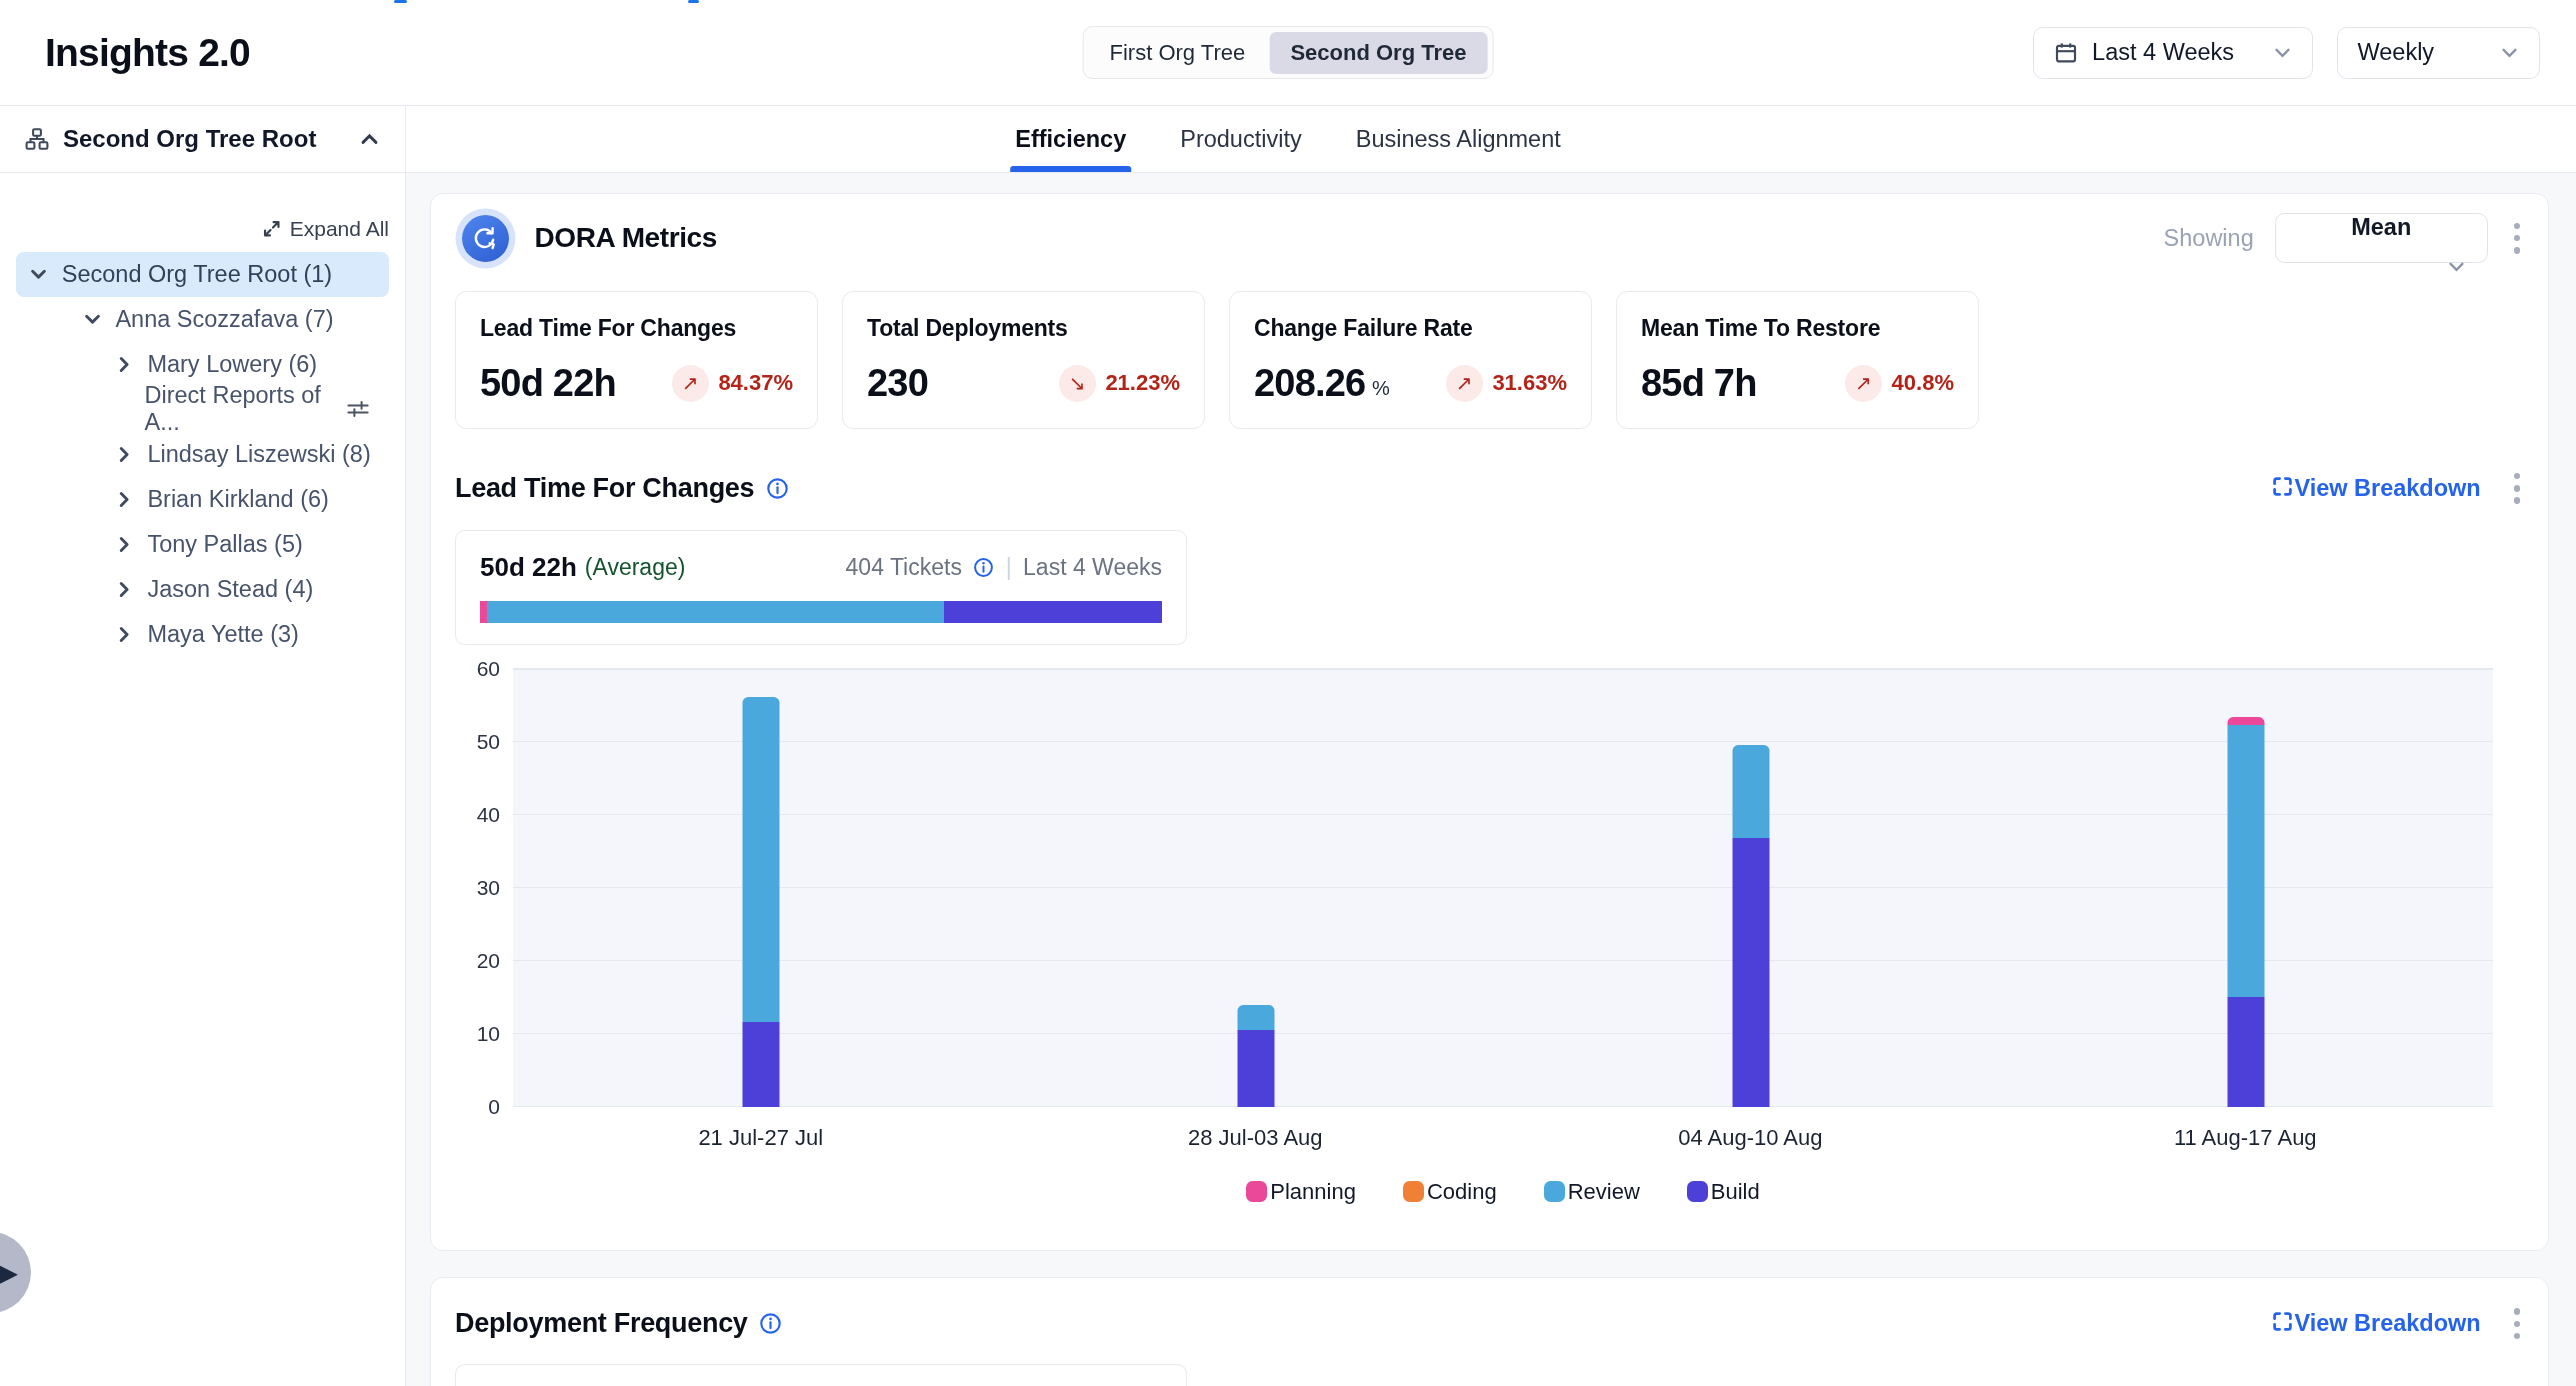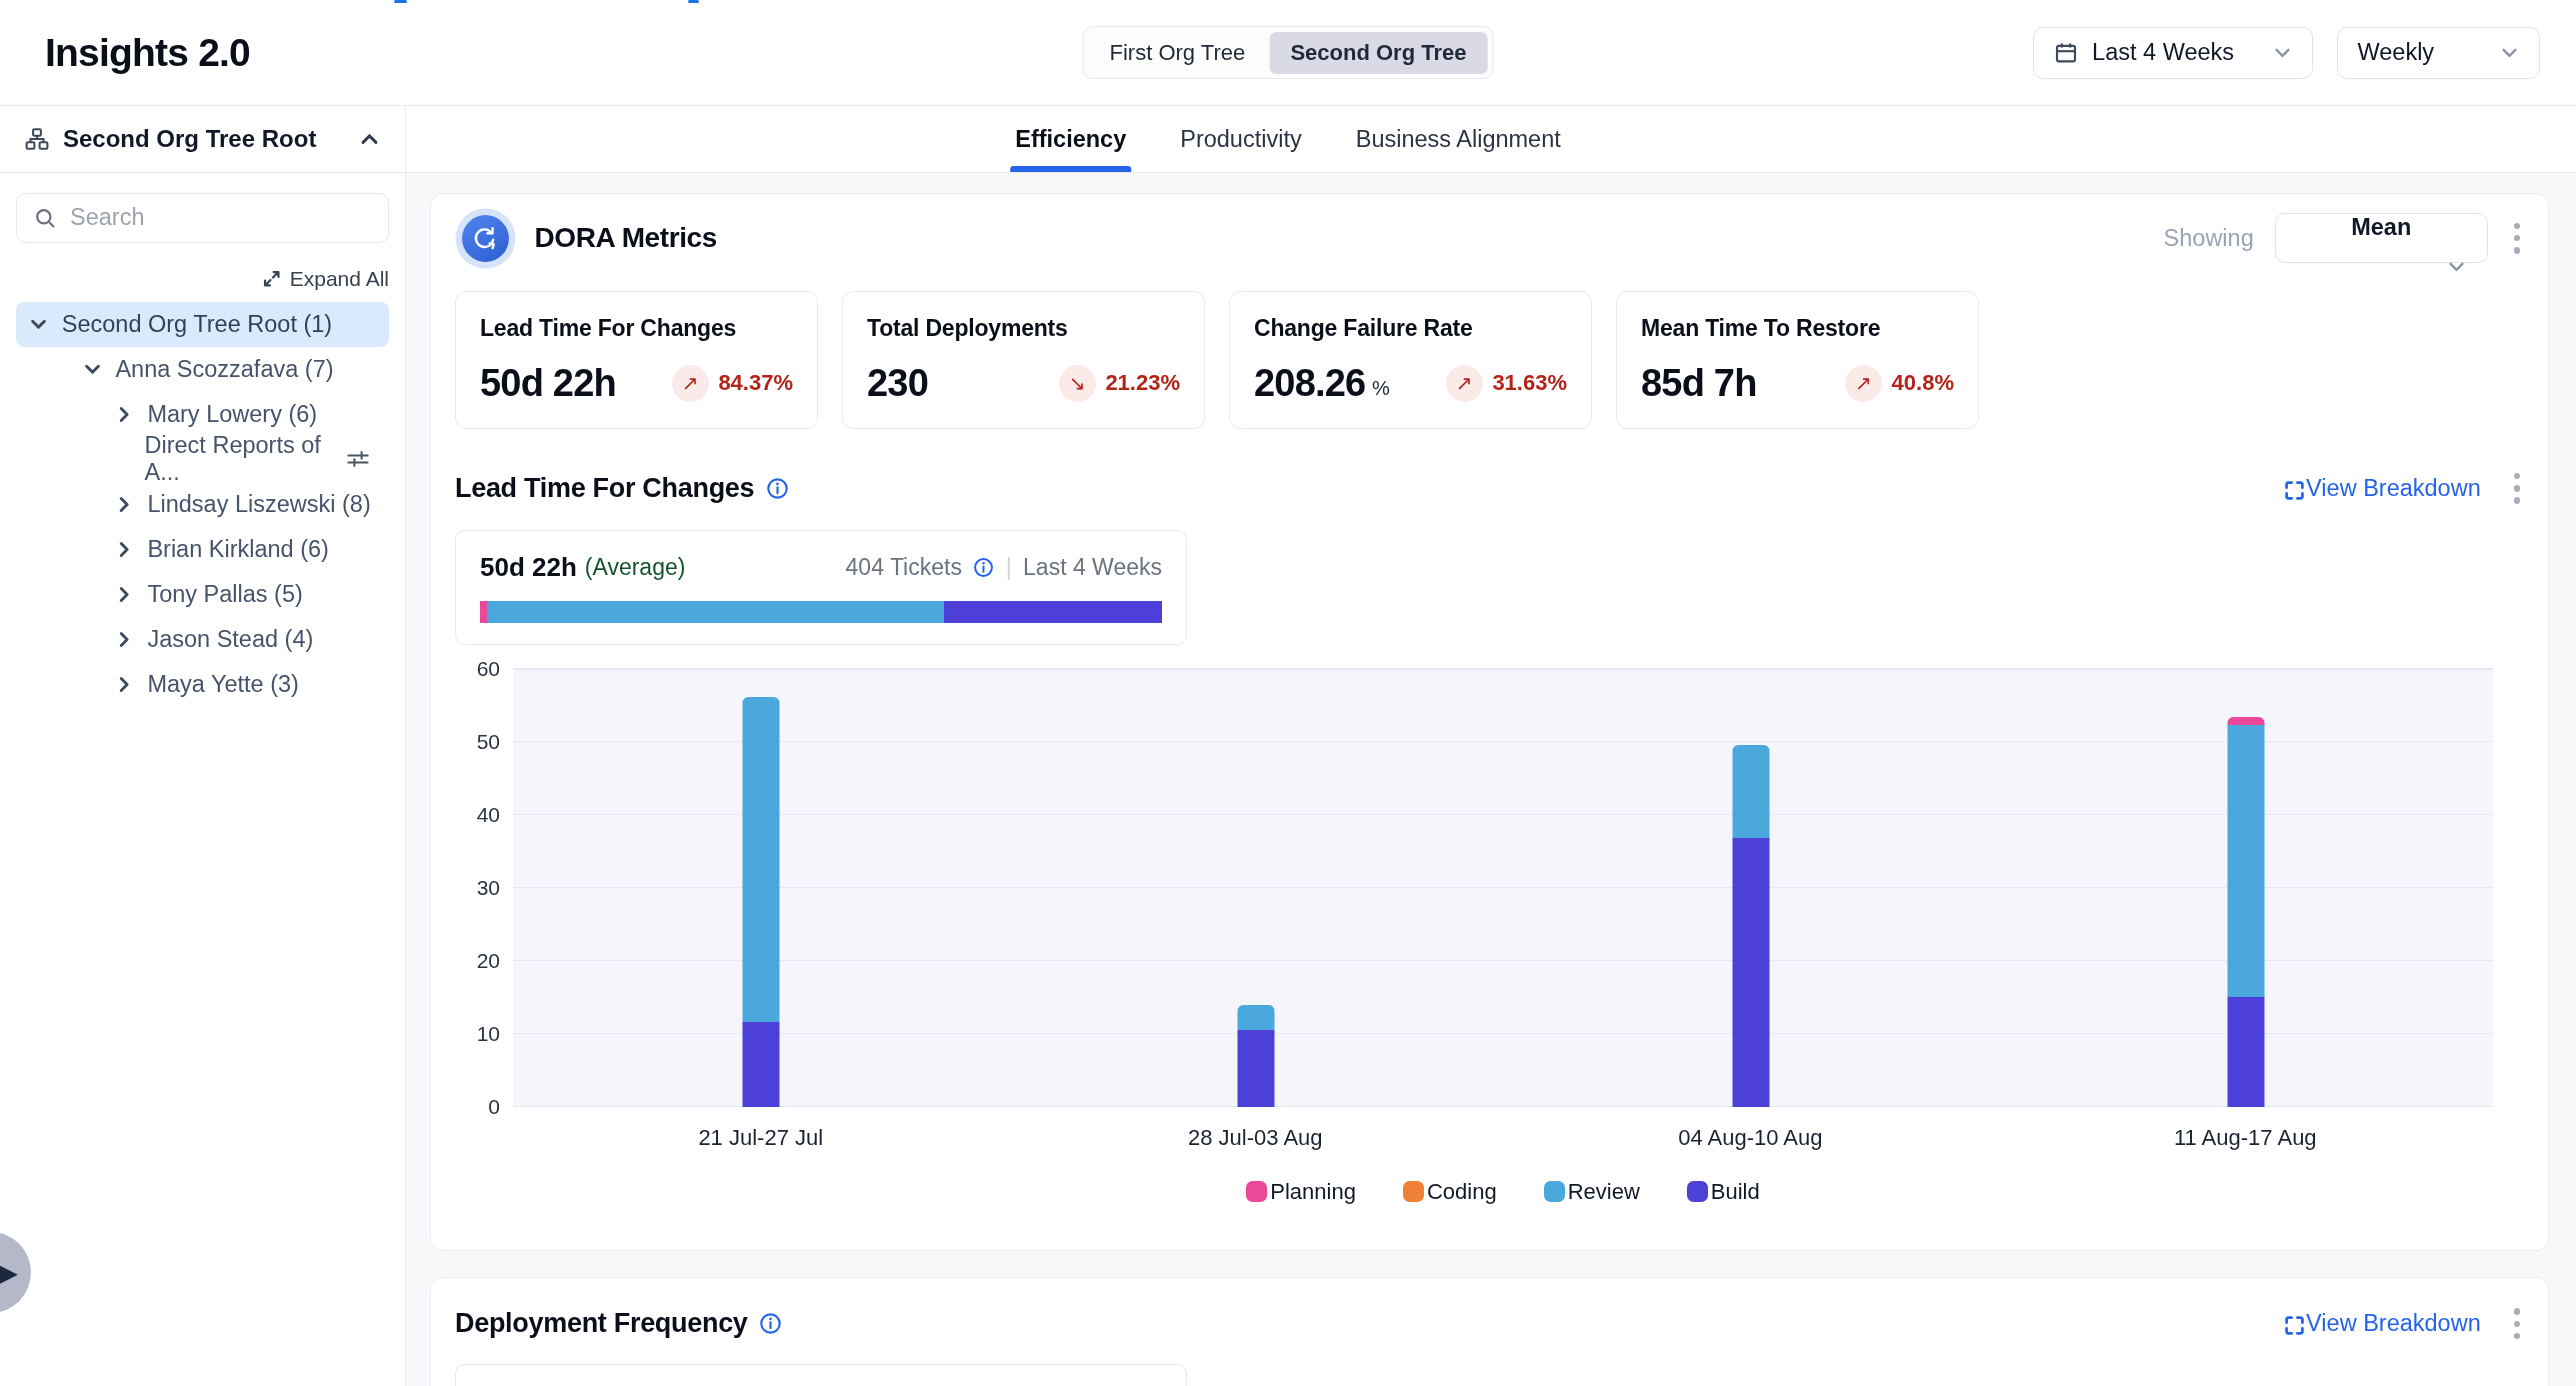--- a/index.html
+++ b/index.html
@@ -92,22 +92,22 @@
   .stat-unit { font-size:20px; font-weight:400; color:#1f2937; margin-left:6.5px; align-self:flex-end; padding-bottom:4.9px;}
   .stat-badge { margin-left:auto; display:flex; align-items:center; gap:9.7px; }
   .stat-badge .arrow { width:37px; height:37px; border-radius:50%; background:var(--red-bg);
     color:var(--red); font-size:20px; display:flex; align-items:center; justify-content:center; }
   .stat-badge .pct { font-size:22px; font-weight:700; color:var(--red); }
 
   .section-head { margin-top:39px; display:flex; align-items:center; }
   .section-title-wrap { display:flex; align-items:center; gap:11.4px; }
   .section-title { font-size:27px; font-weight:700; letter-spacing:-0.3px; color:#0b0f19; }
   .section-right { margin-left:auto; display:flex; align-items:center; gap:28px; }
-  .view-breakdown { display:flex; align-items:flex-end; gap:0; font-size:23.5px;
-    font-weight:400; color:var(--accent); background:none; border:none; cursor:pointer;
+  .view-breakdown { display:flex; align-items:flex-start; gap:0; font-size:23.5px;
+    font-weight:700; color:var(--accent); background:none; border:none; cursor:pointer;
     font-family:inherit; }
 
   .summary-card { margin-top:21px; width:732px; height:115px; border:1.6px solid #e7eaf0;
     border-radius:9.7px; padding:21px 24px; }
   .summary-row { display:flex; align-items:center; }
   .summary-value { font-size:26px; font-weight:700; color:#0b0f19; }
   .summary-qualifier { font-size:23px; color:#14532d; margin-left:8px; }
   .summary-meta { margin-left:auto; display:flex; align-items:center; gap:11.4px;
     font-size:23px; color:#6b7280; }
   .summary-sep { color:#cbd5e1; }
@@ -202,29 +202,20 @@
     </div>
     <nav class="tabs">
       <button class="tab active">Efficiency</button>
       <button class="tab">Productivity</button>
       <button class="tab">Business Alignment</button>
     </nav>
   </div>
 
   <div class="content-row">
     <aside class="sidebar">
-      <div class="search-box">
-        <span>
-          <svg width="24" height="24" viewBox="0 0 20 20" fill="none" stroke="#6b7280" stroke-width="1.8" stroke-linecap="round">
-            <circle cx="9" cy="9" r="5.5"></circle>
-              <line x1="13.5" y1="13.5" x2="17" y2="17"></line>
-          </svg>
-        </span>
-        <input placeholder="Search" style="">
-      </div>
       <button class="expand-all">
         <span>
           <svg width="19.5" height="19.5" viewBox="0 0 16 16" fill="none" stroke="#374151" stroke-width="1.8" stroke-linecap="round" stroke-linejoin="round">
             <path d="M9.5 2.5h4v4M13.5 2.5L9 7M6.5 13.5h-4v-4M2.5 13.5L7 9"></path>
           </svg>
         </span>
         <span>Expand All</span>
       </button>
       <ul class="tree" id="tree">
           <li class="tree-row lvl-0 selected">

